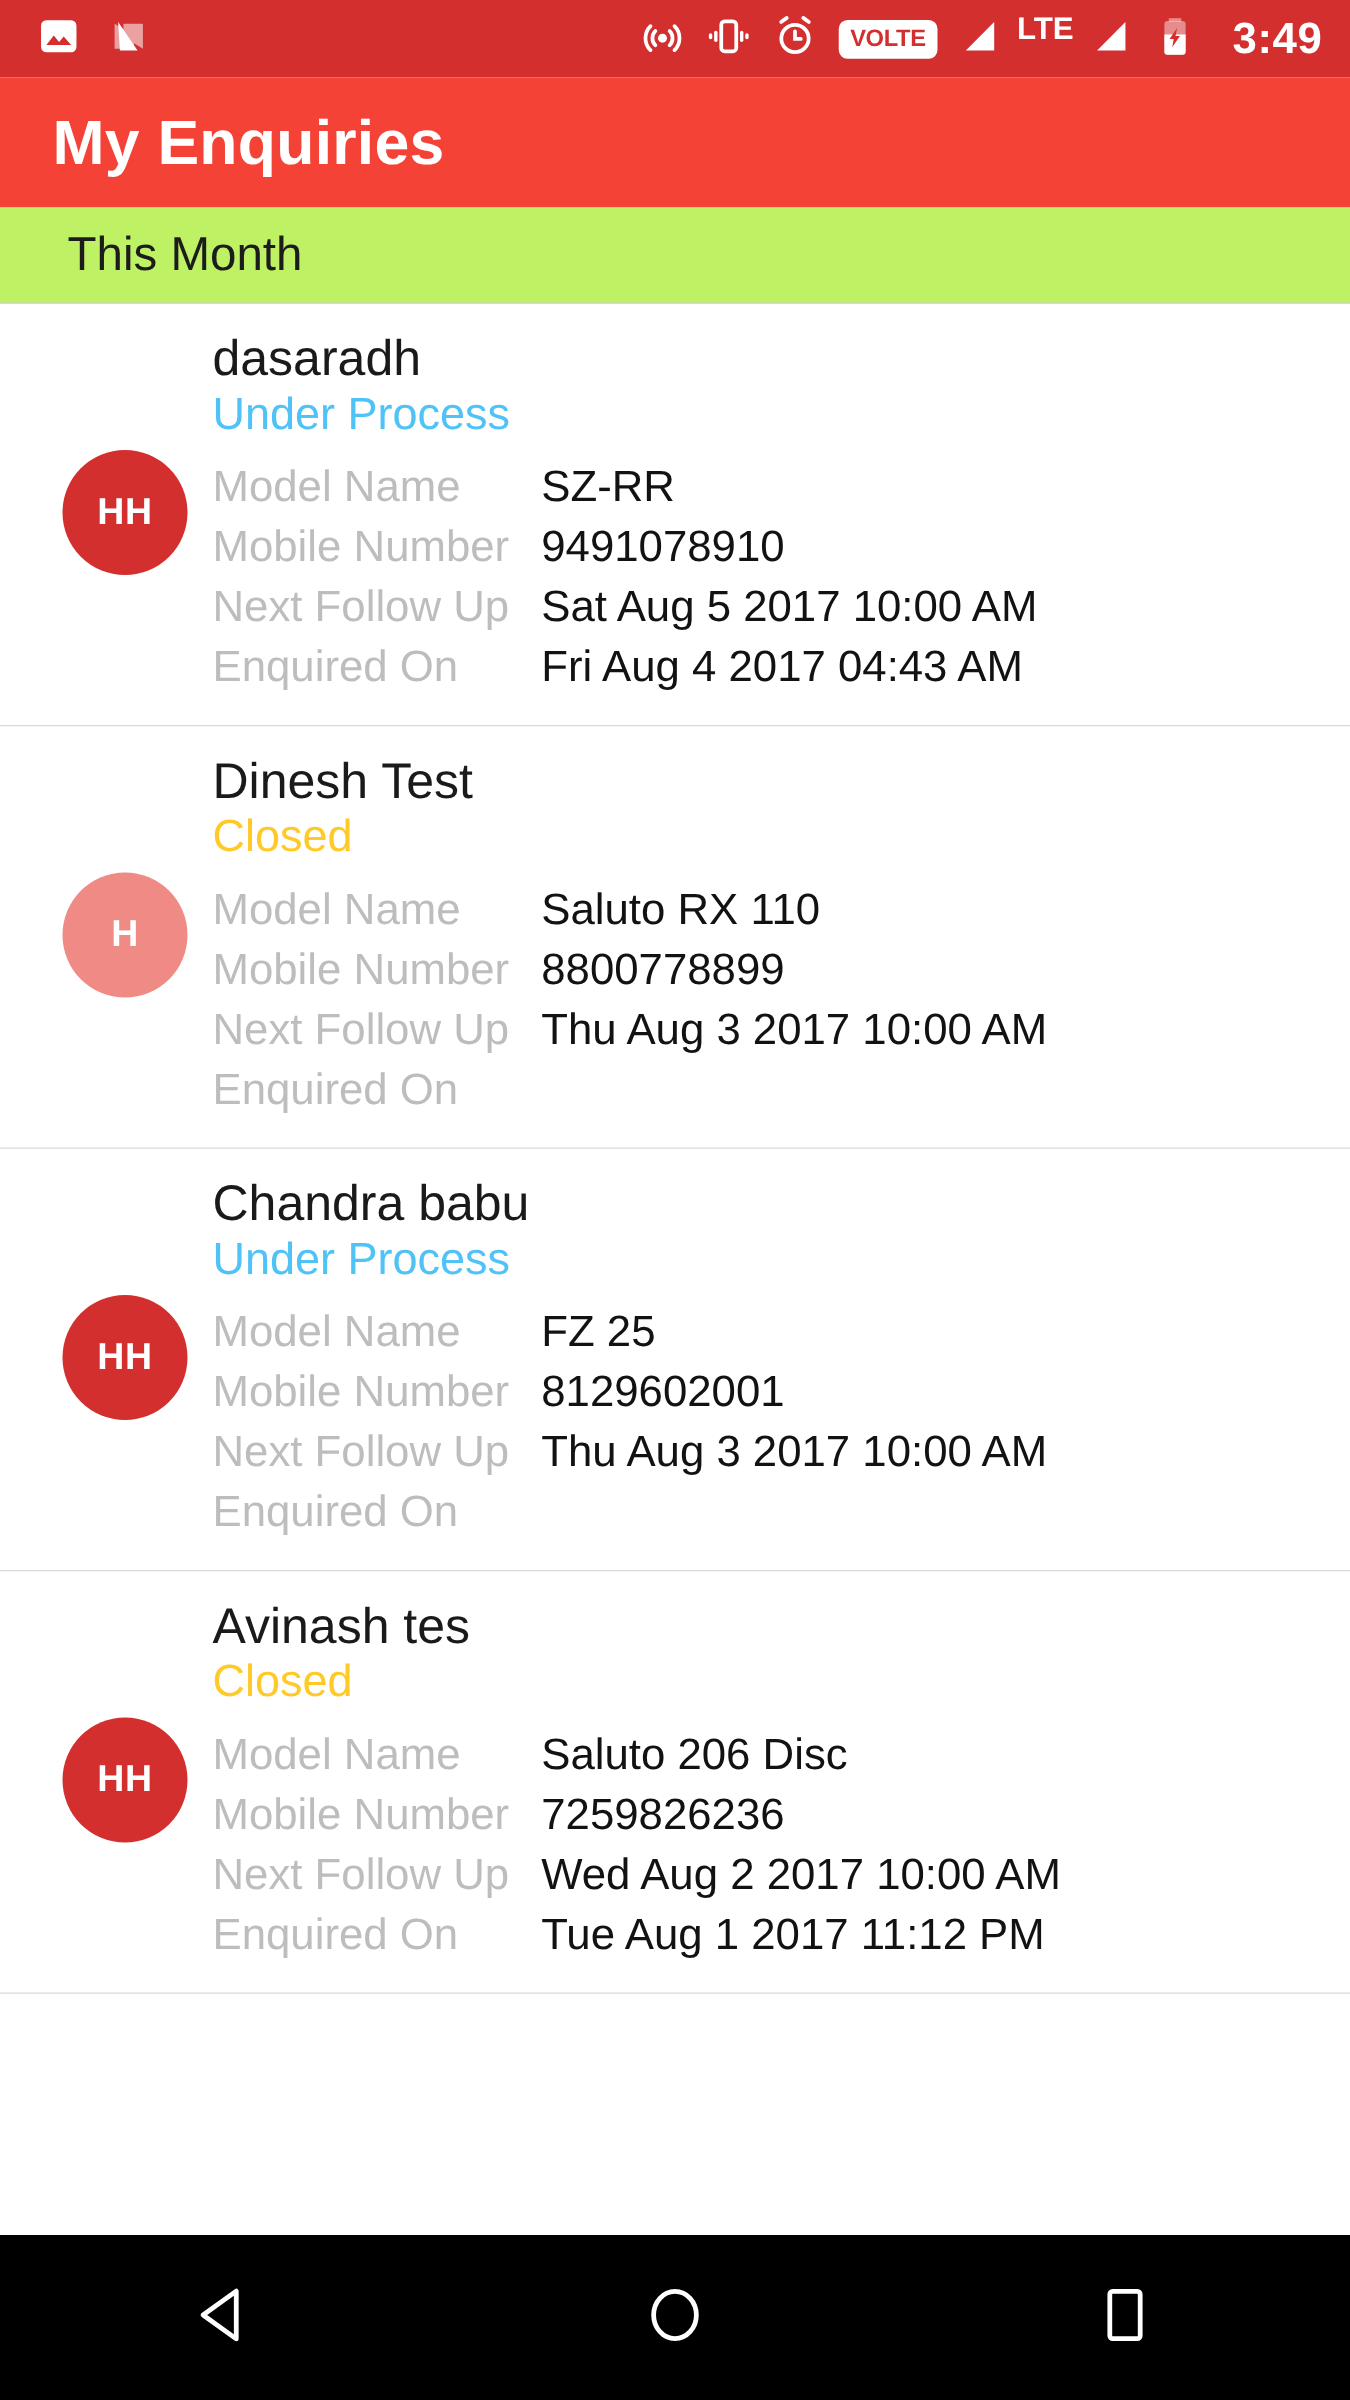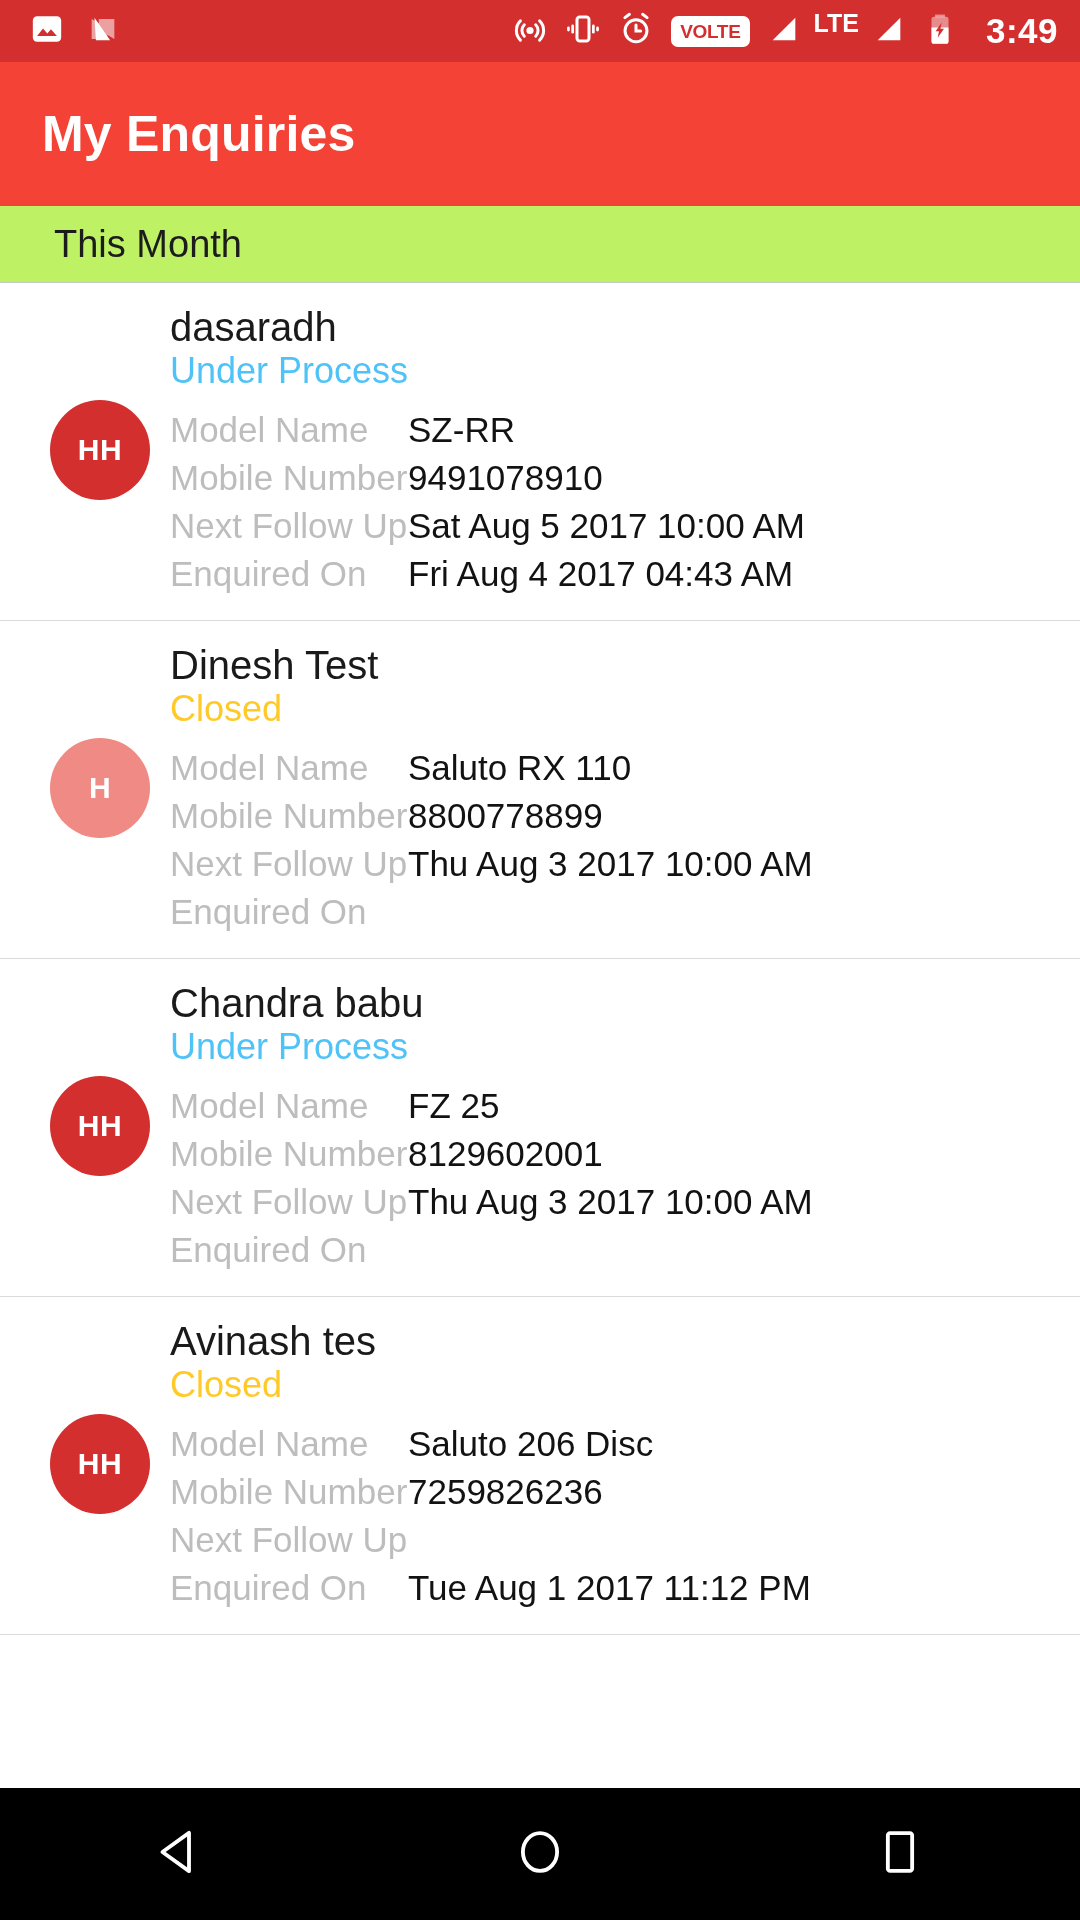--- a/index.html
+++ b/index.html
@@ -34,21 +34,21 @@
     background:#ffffff;
     font-size:19px;
     font-weight:bold;
     padding:2px 5px;
     line-height:1;
     letter-spacing:-0.3px;
   }
 
   
   .appbar {
-    height:144px;
+    height:104px;
     background:#f44336;
     display:flex;
     align-items:center;
     padding-left:42px;
   }
   .appbar-title {
     color:#ffffff;
     font-size:50px;
     font-weight:bold;
     letter-spacing:0.2px;
@@ -112,20 +112,21 @@
     color:#1a1a1a;
   }
   .card-status { font-size:36px; }
   .status-under-process { color:#4fc3f7; }
   .status-closed { color:#ffca28; }
 
   .detail-row {
     display:flex;
     align-items:baseline;
     margin-bottom:8px;
+    gap:25px;
   }
   .detail-row:last-child { margin-bottom:0; }
   .detail-label {
     width:238px;
     flex:0 0 238px;
     font-size:35px;
     color:#bdbdbd;
   }
   .detail-value {
     font-size:35px;
@@ -322,20 +323,21 @@
         <div class="detail-row">
           <span class="detail-label">Model Name</span>
           <span class="detail-value">Saluto 206 Disc</span>
         </div>
         <div class="detail-row">
           <span class="detail-label">Mobile Number</span>
           <span class="detail-value">7259826236</span>
         </div>
         <div class="detail-row">
           <span class="detail-label">Next Follow Up</span>
+          <span class="detail-value">Wed Aug 2 2017 10:00 AM</span>
         </div>
         <div class="detail-row">
           <span class="detail-label">Enquired On</span>
           <span class="detail-value">Tue Aug 1 2017 11:12 PM</span>
         </div>
       </div>
     </div>
   </div>
 
 <div class="navbar">

